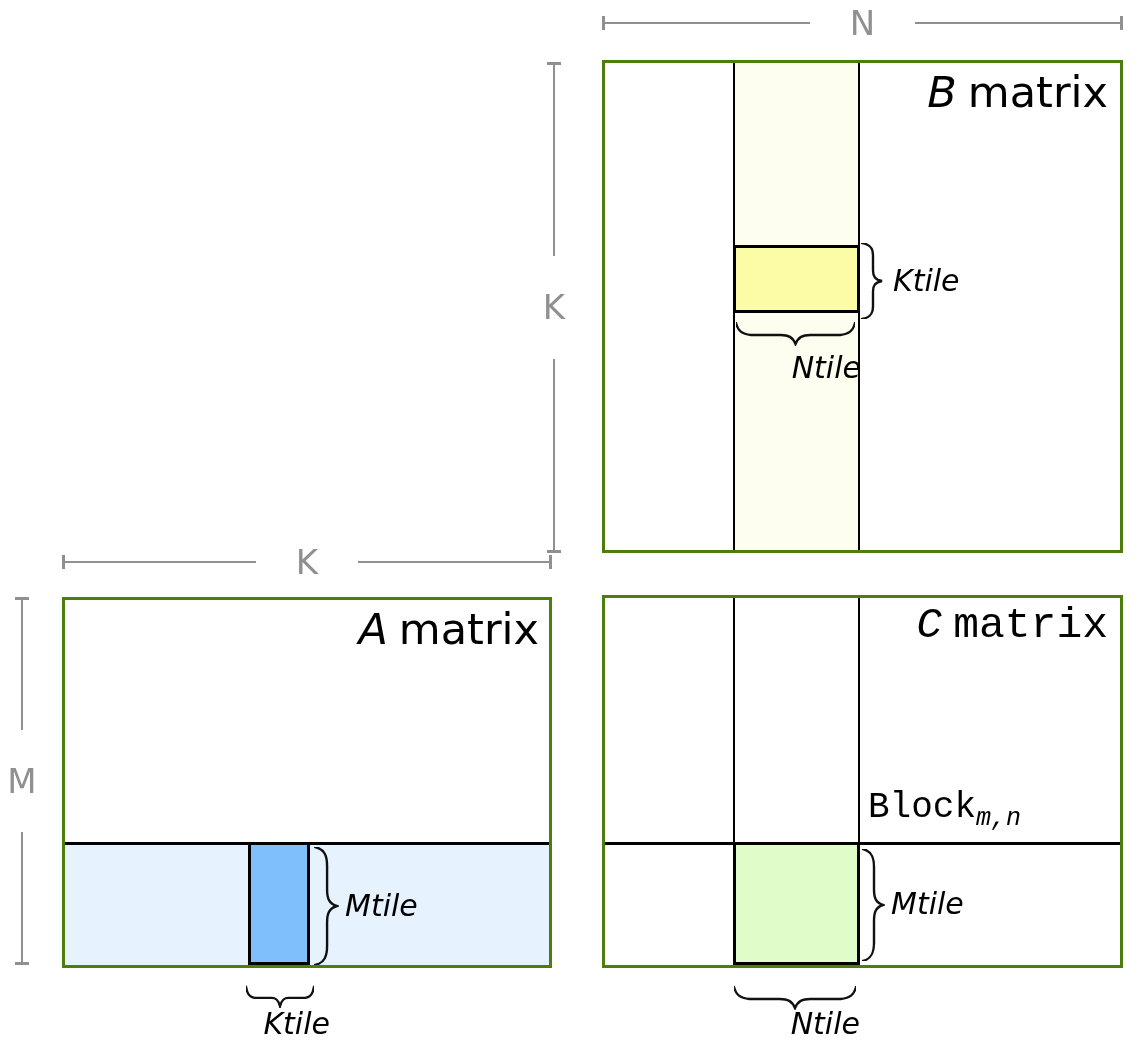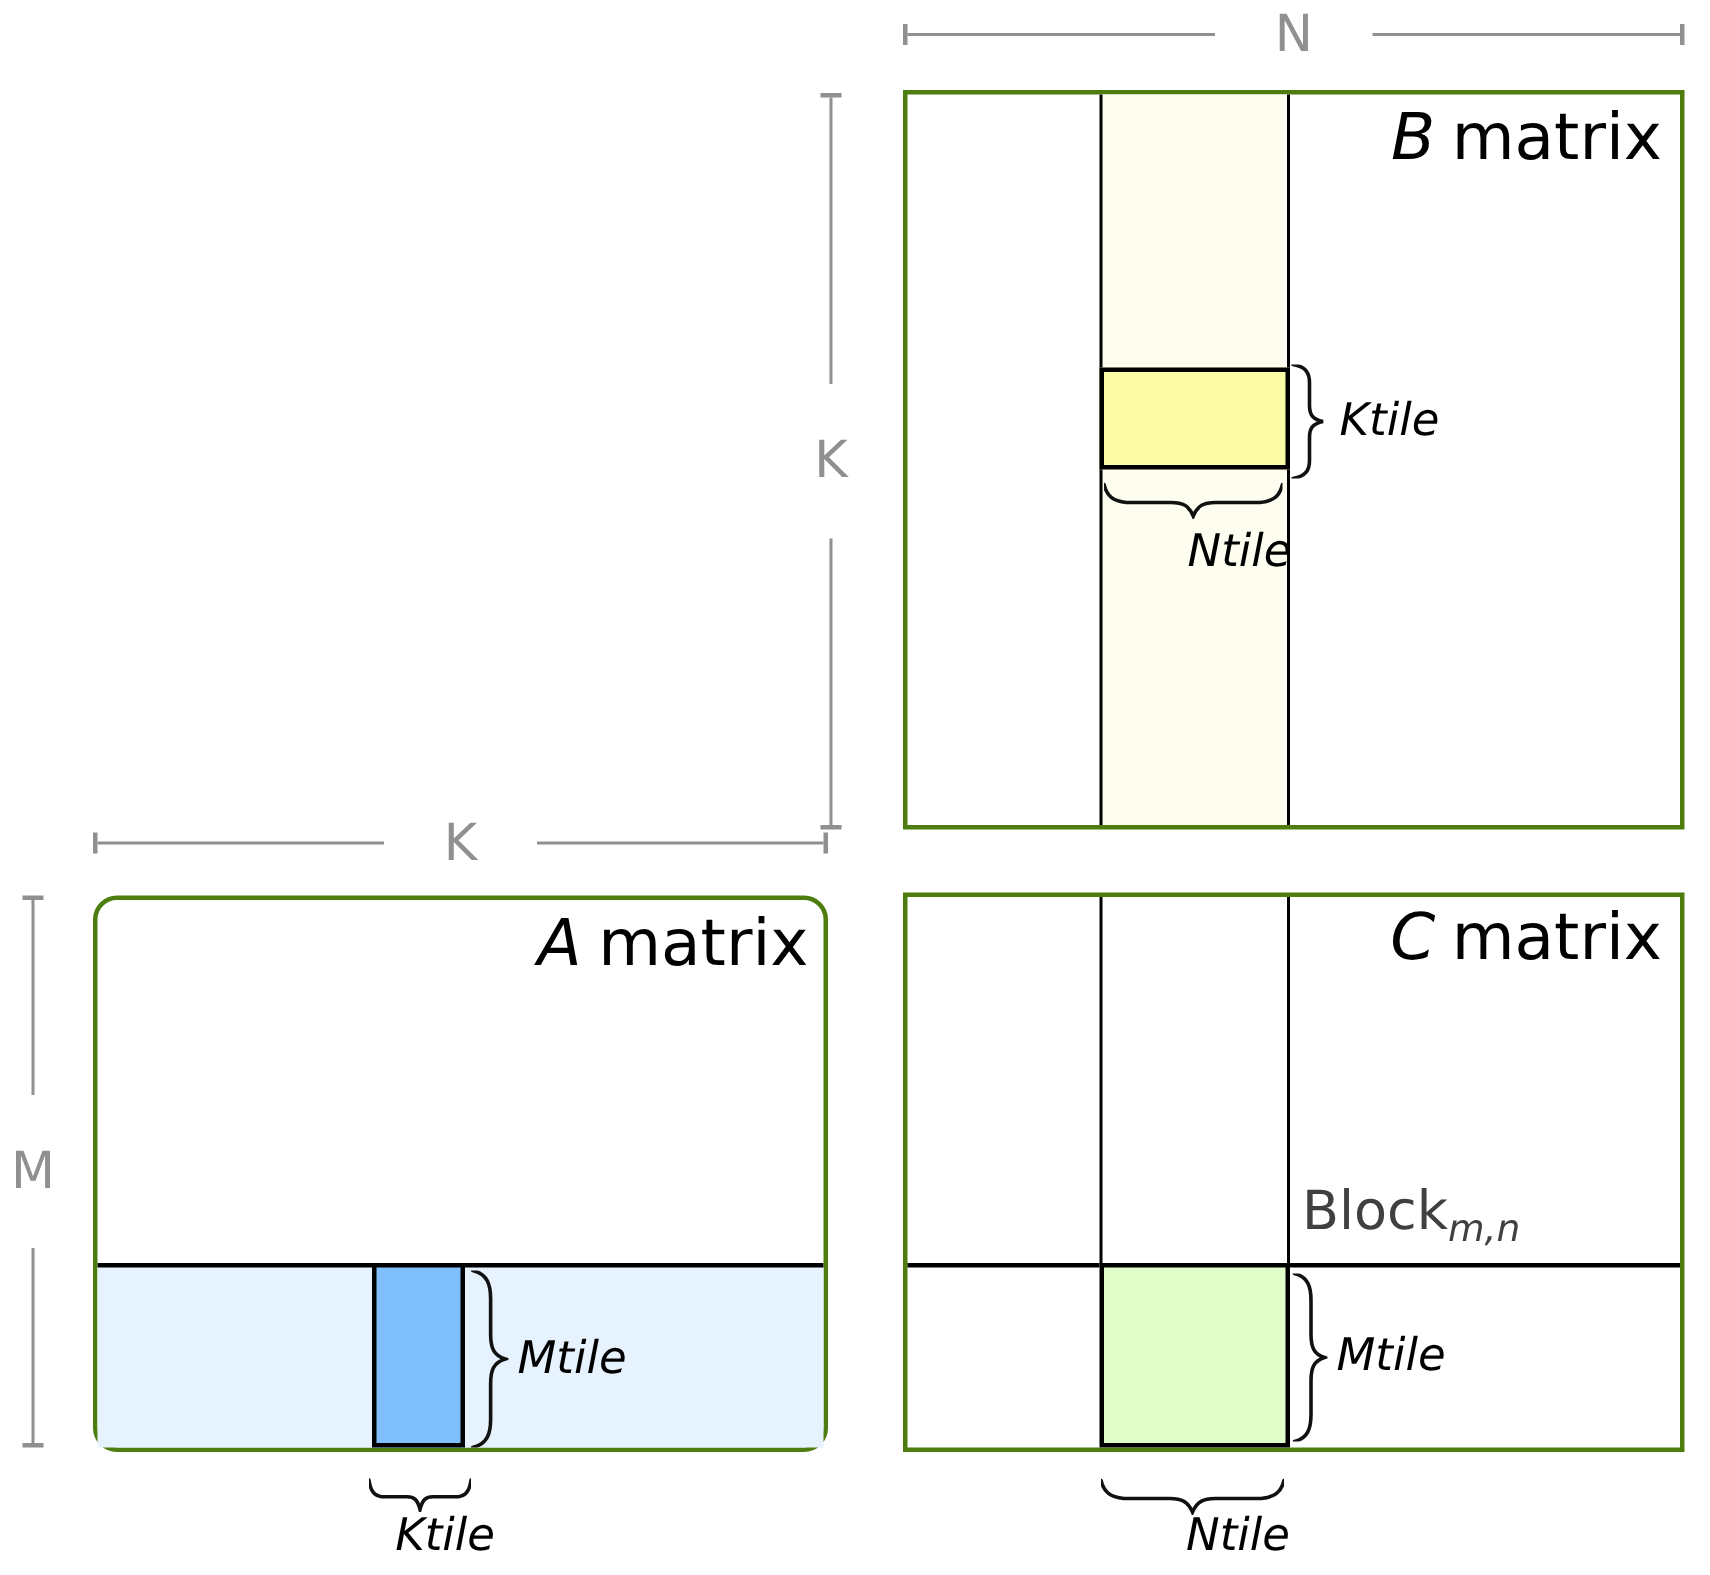--- a/index.html
+++ b/index.html
@@ -39,21 +39,21 @@
   
   .brace svg { display:block; width:100%; height:100%; }
   .brace path { fill:none; stroke:#111; stroke-width:2.4; stroke-linecap:round; }
 
   
   .tile-label { position:absolute; font-style:italic; font-size:30px; color:#000;
                 line-height:1.2; white-space:nowrap; }
   .center { text-align:right; }
 
   
-  .block-label { position:absolute; font-size:36px; color:#404040; line-height:1.1; white-space:nowrap; }
+  .block-label { position:absolute; font-size:36px; color:#000000; line-height:1.1; white-space:nowrap; }
   .block-label sub { font-size:25px; font-style:italic; line-height:0; }
 </style>
 </head>
 <body>
 
 <div id="stage">
 
   <div class="dim-h" style="left:602px; top:16px; width:521px; height:14px;">
     <div class="tick"></div>
     <div class="seg"></div>
@@ -101,21 +101,21 @@
   </div>
 
   <div class="dim-v" style="left:15px; top:597px; width:14px; height:368px;">
     <div class="tick"></div>
     <div class="seg"></div>
     <div class="dim-label" style="color: rgb(144, 144, 144);">M</div>
     <div class="seg"></div>
     <div class="tick"></div>
   </div>
 
-  <div class="matrix-box" style="left:62px; top:597px; width:484px; height:365px;border-radius:16px;">
+  <div class="matrix-box" style="left:62px; top:597px; width:484px; height:365px;">
     <div class="a-row" style="background-color: rgb(230, 242, 253);"></div>
     <div class="tile" style="left: 183px; bottom: 0px; width: 62px; height: 123px; background-color: rgb(127, 191, 252);"></div>
     <div class="matrix-title" style="right:10px; top:6px;">
       <span class="letter">A</span><span class="word">matrix</span>
     </div>
   </div>
 
   <div class="brace abs" style="left:313px; top:847px; width:26px; height:118px;">
     <svg viewBox="0 0 24 100" preserveAspectRatio="none">
       <path vector-effect="non-scaling-stroke" d="M2,0 C11,2 13,8 13,16 L13,36 C13,44 15,48 22,50 C15,52 13,56 13,64 L13,84 C13,92 11,98 2,100"></path>
@@ -123,21 +123,21 @@
   </div>
   <div class="tile-label" style="left:345px; top:888px;">Mtile</div>
 
   <div class="brace abs" style="left:246px; top:984px; width:68px; height:24px;">
     <svg viewBox="0 0 120 26" preserveAspectRatio="none">
       <path vector-effect="non-scaling-stroke" d="M0,3 C2,11 6,14 15,15 L45,15 C53,15 57,17 60,24 C63,17 67,15 75,15 L105,15 C114,14 118,11 120,3"></path>
     </svg>
   </div>
   <div class="tile-label center" style="left:230px; top:1006px; width:100px;">Ktile</div>
 
-  <div class="matrix-box" style="left:602px; top:595px; width:515px; height:367px;">
+  <div class="matrix-box" style="left:602px; top:595px; width:515px; height:367px;font-family:Liberation Mono, monospace;">
     <div class="c-vline" style="left:128px;"></div>
     <div class="c-vline" style="left:253px;"></div>
     <div class="c-divider"></div>
     <div class="tile" style="left: 128px; top: 244px; width: 127px; height: 123px; background-color: rgb(223, 252, 201);"></div>
     <div class="matrix-title" style="right:12px; top:4px;">
       <span class="letter">C</span><span class="word">matrix</span>
     </div>
     <div class="block-label" style="left:263px; top:190px;">
       <span>Block</span><sub>m,n</sub>
     </div>

